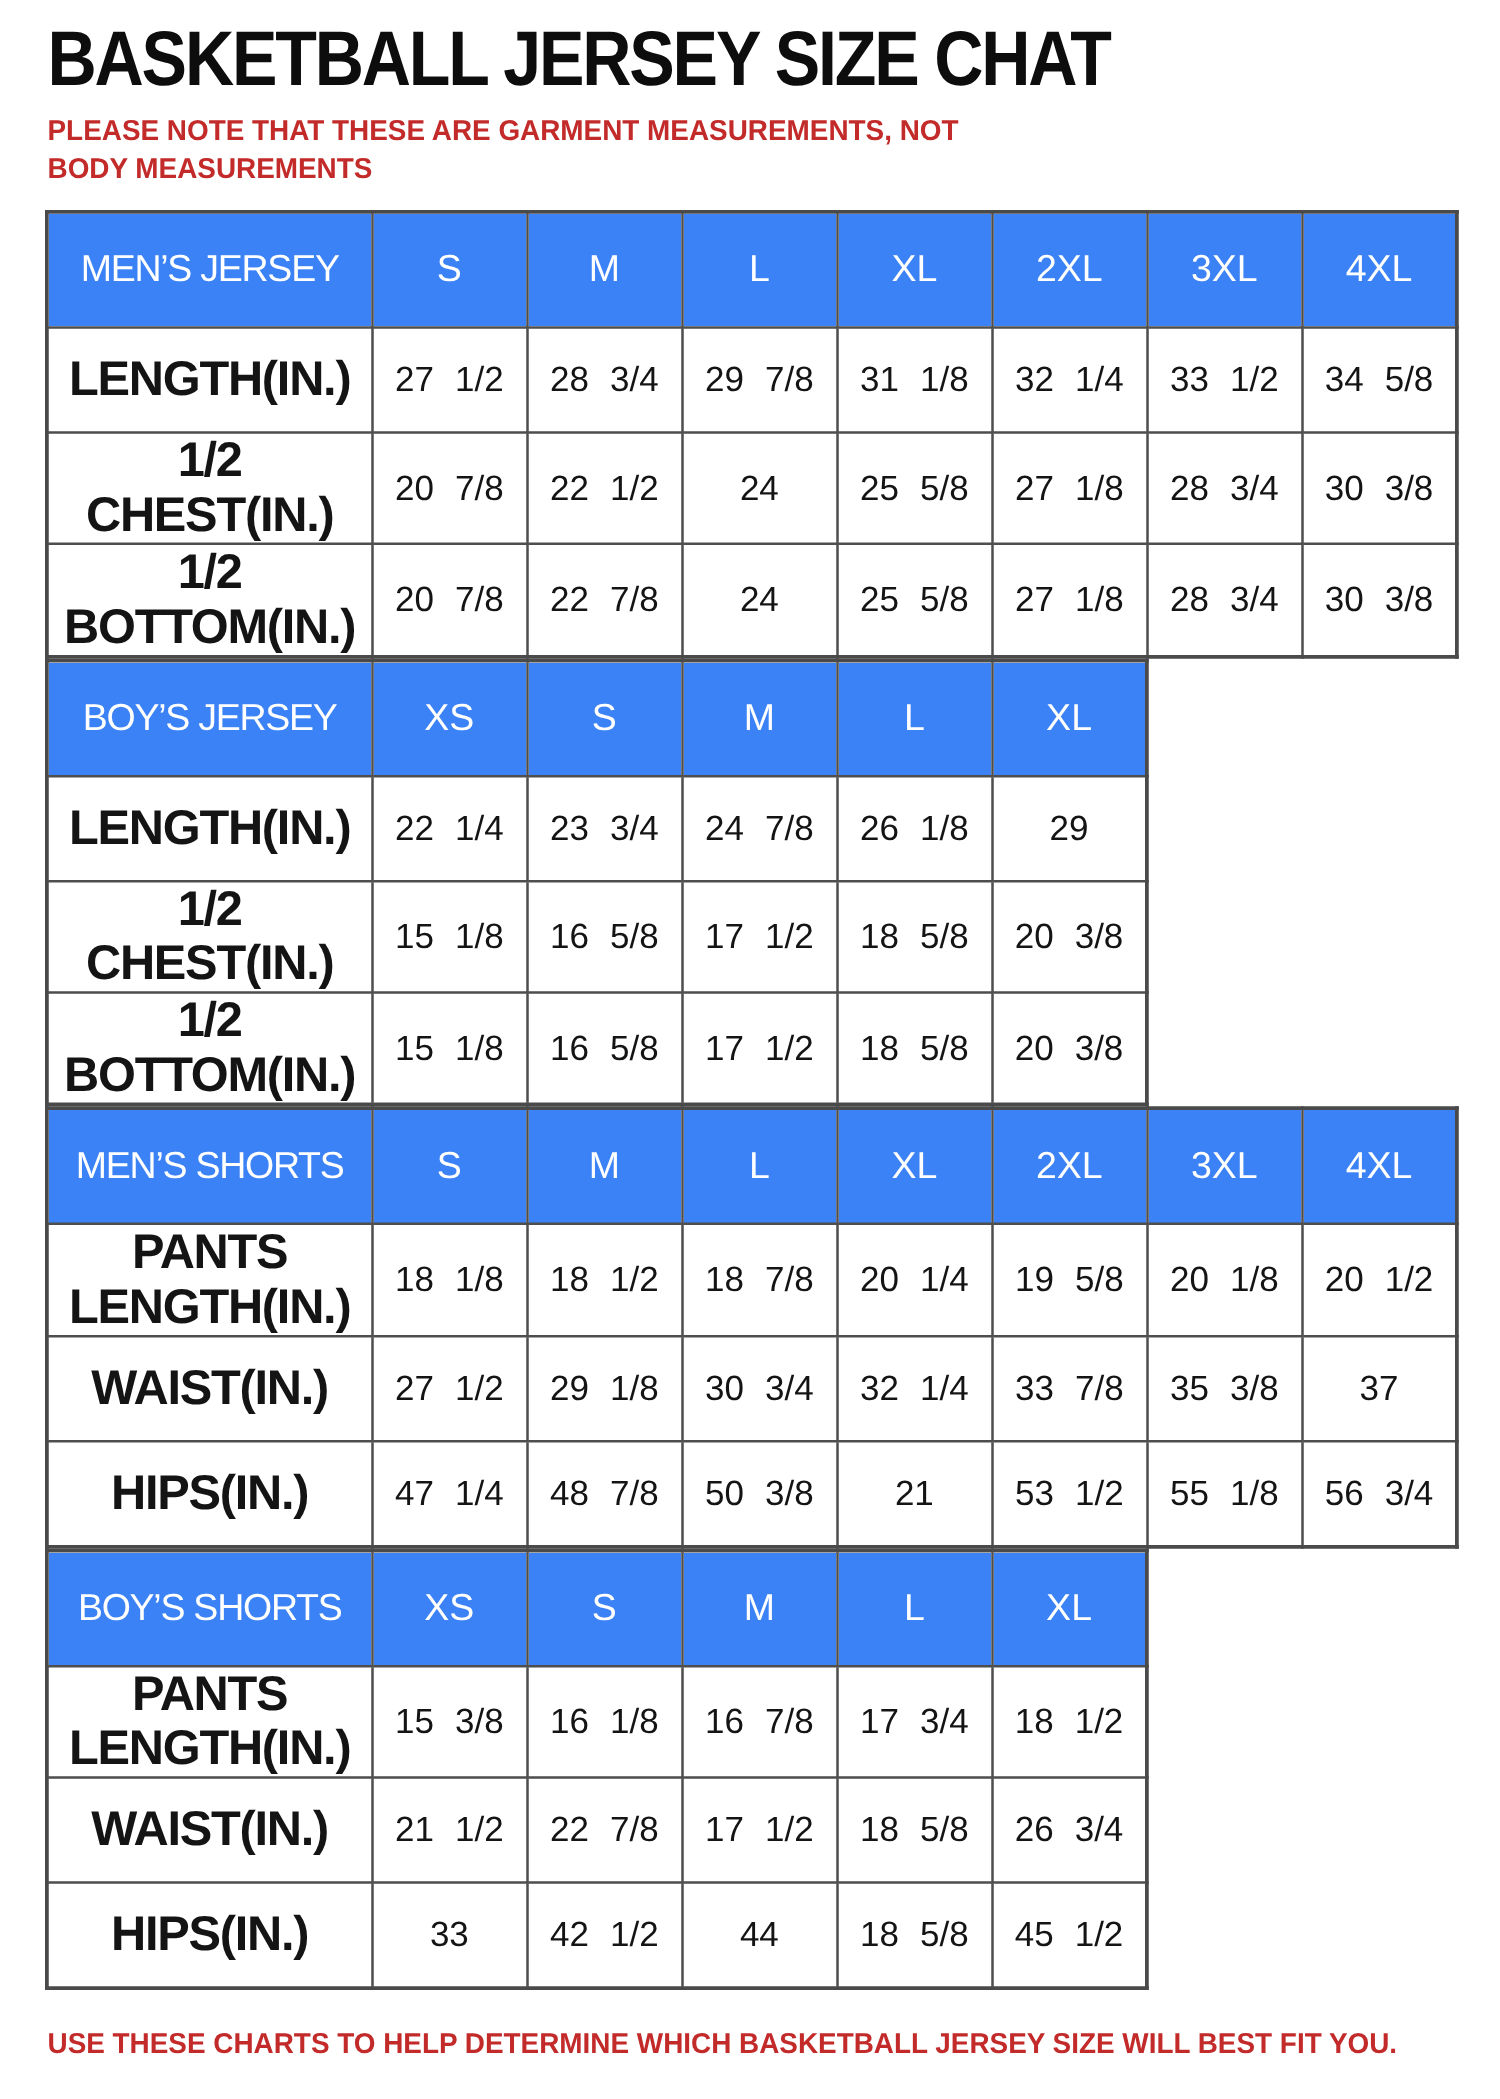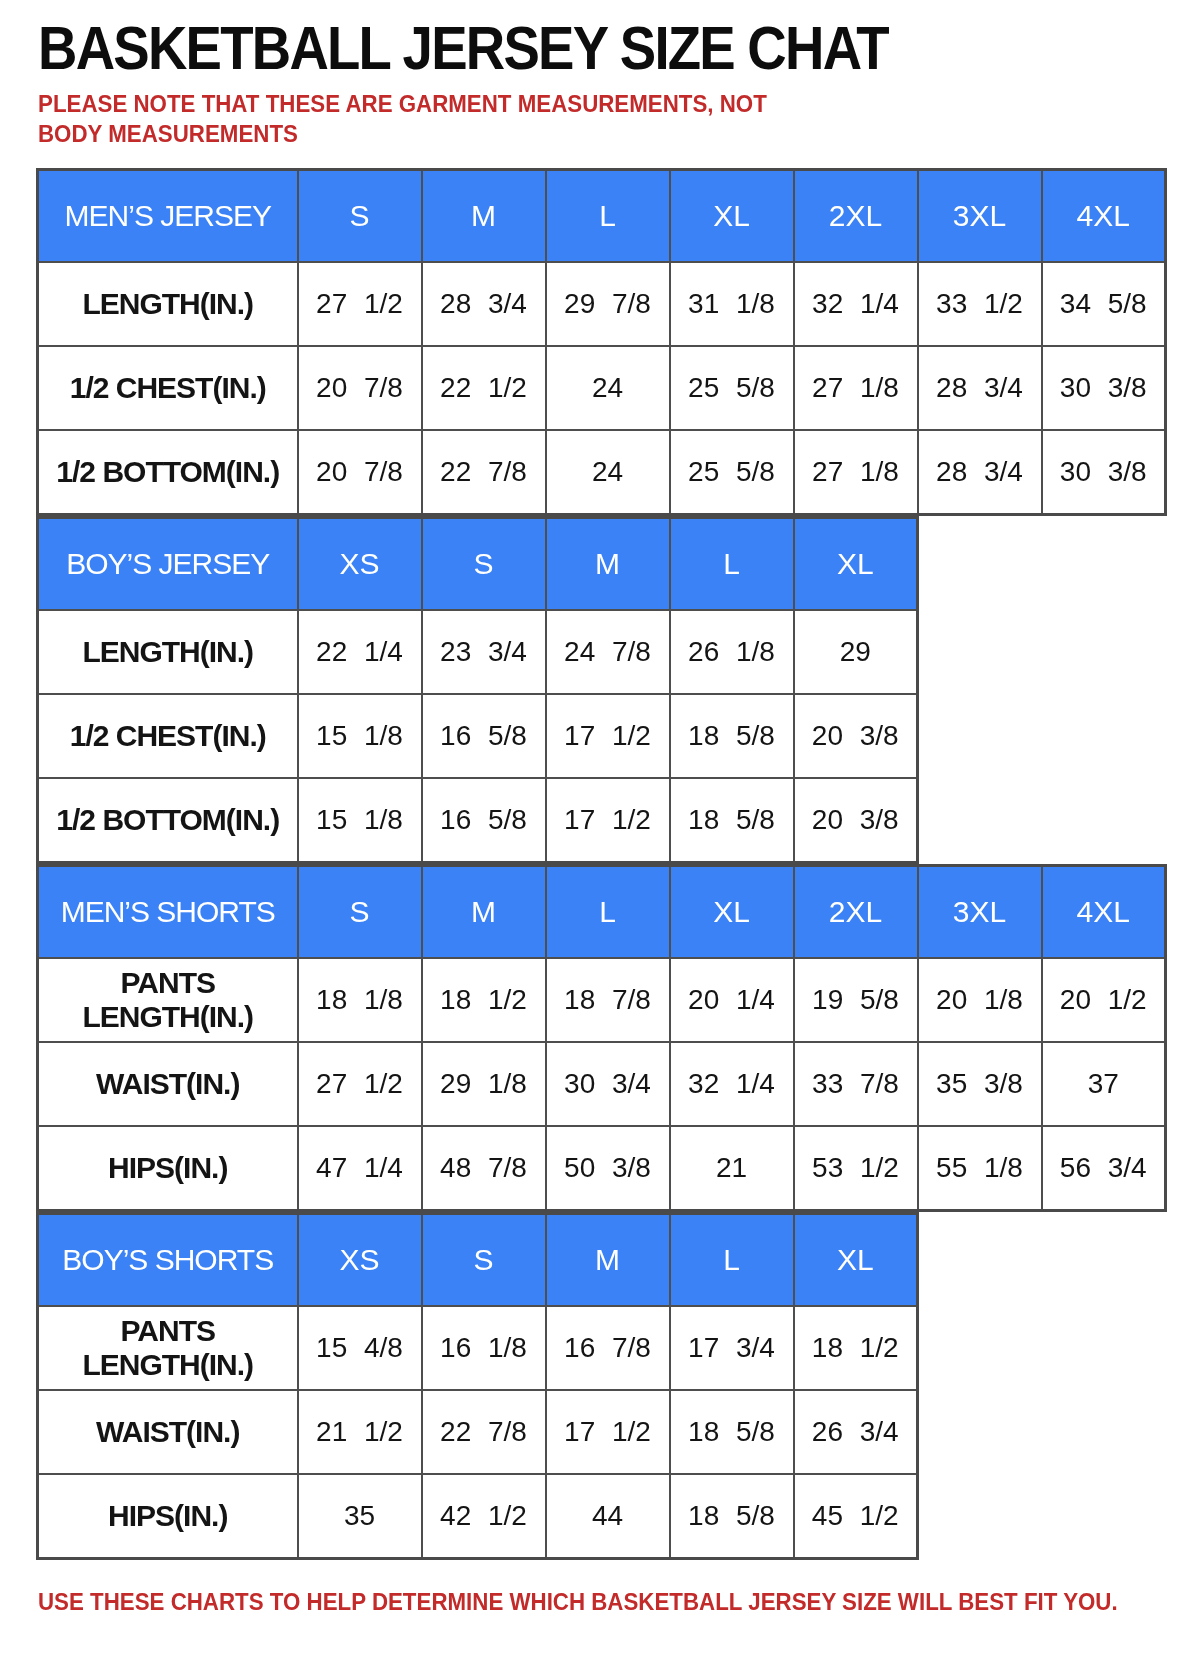--- a/index.html
+++ b/index.html
@@ -71,21 +71,21 @@
     font-size: 30px;
     letter-spacing: -1px;
   }
   .size-table td {
     height: 82px;
     font-size: 28px;
     color: #141414;
   }
   .size-table td.row-label {
     font-weight: 700;
-    font-size: 30px;
+    font-size: 39px;
     letter-spacing: -1px;
     white-space: pre-line;
     line-height: 1.12;
   }
   .size-table td.val {
     word-spacing: 9px;
     letter-spacing: 0px;
   }
 </style>
 </head>
@@ -270,37 +270,37 @@
             <th>S</th>
             <th>M</th>
             <th>L</th>
             <th>XL</th>
           </tr>
         </thead>
         <tbody>
           <tr>
             <td class="row-label">PANTS
 LENGTH(IN.)</td>
-            <td class="val">15 4/8</td>
+            <td class="val">15 3/8</td>
             <td class="val">16 1/8</td>
             <td class="val">16 7/8</td>
             <td class="val">17 3/4</td>
             <td class="val">18 1/2</td>
           </tr>
           <tr>
             <td class="row-label">WAIST(IN.)</td>
             <td class="val">21 1/2</td>
             <td class="val">22 7/8</td>
             <td class="val">17 1/2</td>
             <td class="val">18 5/8</td>
             <td class="val">26 3/4</td>
           </tr>
           <tr>
             <td class="row-label">HIPS(IN.)</td>
-            <td class="val">35</td>
+            <td class="val">33</td>
             <td class="val">42 1/2</td>
             <td class="val">44</td>
             <td class="val">18 5/8</td>
             <td class="val">45 1/2</td>
           </tr>
         </tbody>
       </table>
     </div>
   <div class="note note-bottom">USE THESE CHARTS TO HELP DETERMINE WHICH BASKETBALL JERSEY SIZE WILL BEST FIT YOU.</div>
 </div>

